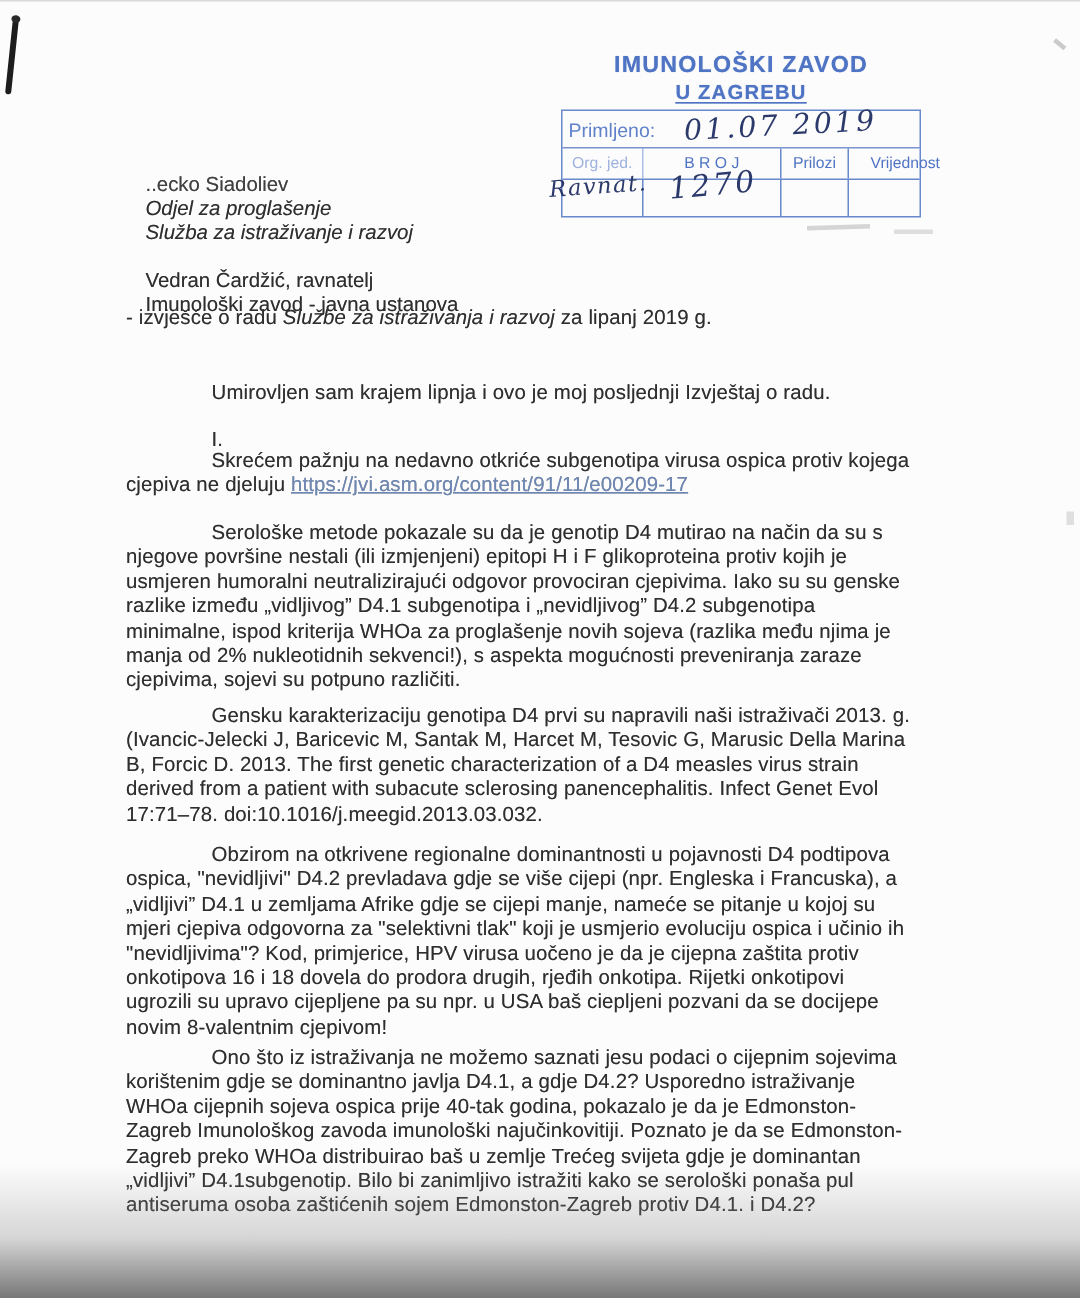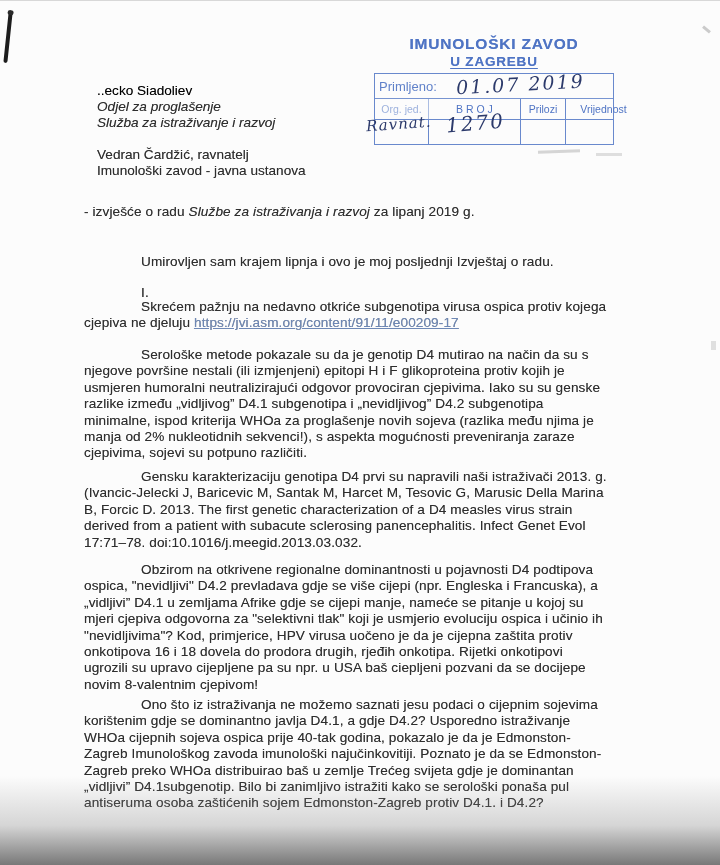--- a/index.html
+++ b/index.html
@@ -14,21 +14,21 @@
   .pen-mark:before{content:"";position:absolute;left:-1px;top:-2px;width:6px;height:5px;background:#2a2a2a;border-radius:50%;}
   .smudge-a{position:absolute;left:538px;top:149px;width:42px;height:3px;background:#b5b5b5;opacity:.55;transform:rotate(-2deg);}
   .smudge-b{position:absolute;left:596px;top:152px;width:26px;height:3px;background:#c0c0c0;opacity:.5;}
   .speck-a{position:absolute;left:702px;top:27px;width:9px;height:3px;background:#9a9a9a;opacity:.5;transform:rotate(40deg);}
   .speck-b{position:absolute;left:711px;top:340px;width:5px;height:9px;background:#aaa;opacity:.35;}
   .bottom-shade{position:absolute;left:0;right:0;bottom:0;height:90px;pointer-events:none;
     background:linear-gradient(to bottom, rgba(255,255,255,0) 0%, rgba(150,150,150,.38) 55%, rgba(88,88,88,.82) 100%);}
   
   .sender{position:absolute;left:97px;top:82px;font-size:13.6px;line-height:16.2px;
     text-shadow:0 0 .4px rgba(40,40,40,.5);}
-  .sender .faded{color:#000000;}
+  .sender .faded{color:#404040;margin-top:32px;}
   .it{font-style:italic;}
   .recipient-gap{height:15px;}
   
   .stamp{position:absolute;left:372px;top:34px;width:244px;color:#4f74c4;}
   .stamp-title{font-size:15.5px;font-weight:700;letter-spacing:.8px;text-align:center;
     text-shadow:0 0 .6px rgba(79,116,196,.7);}
   .stamp-sub{font-size:13.5px;font-weight:700;letter-spacing:.8px;text-align:center;margin-top:1px;
     text-decoration:underline;text-underline-offset:2px;text-shadow:0 0 .6px rgba(79,116,196,.7);}
   .stamp-table{position:absolute;left:2px;top:38px;width:238px;border:1.6px solid rgba(79,116,196,.85);}
   .st-row1{height:24px;display:flex;align-items:center;padding-left:4px;font-size:13px;

